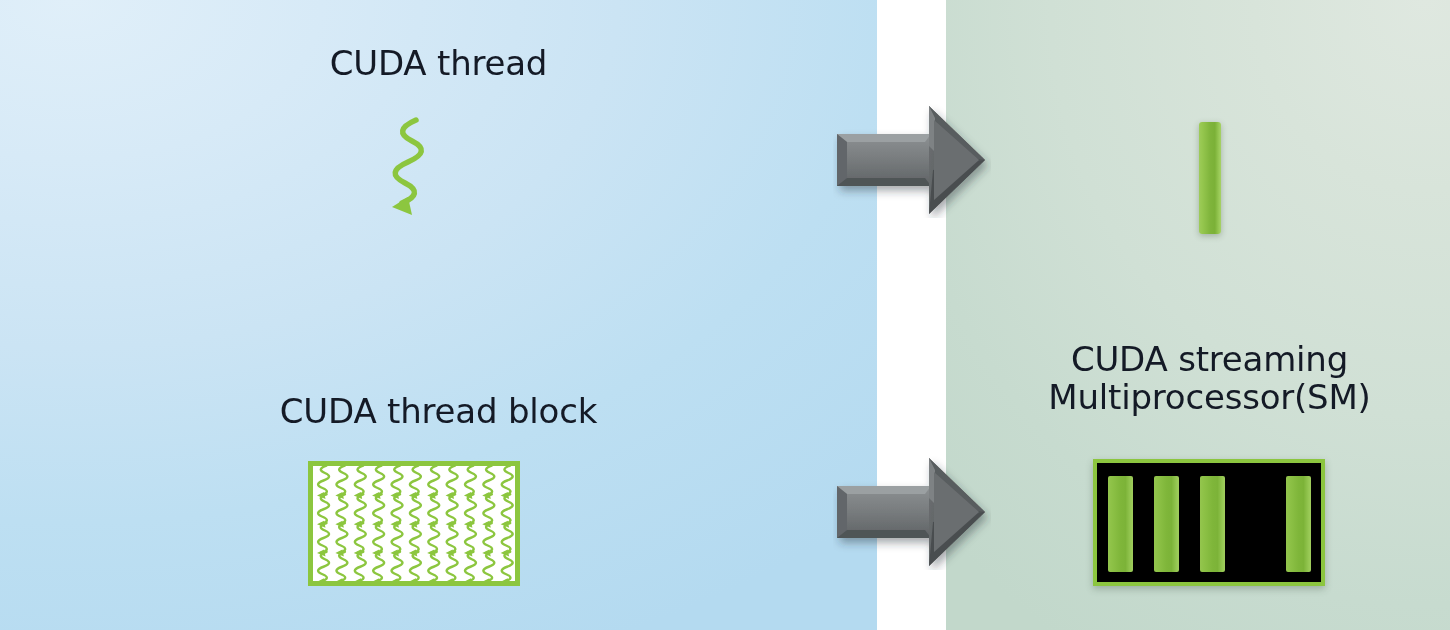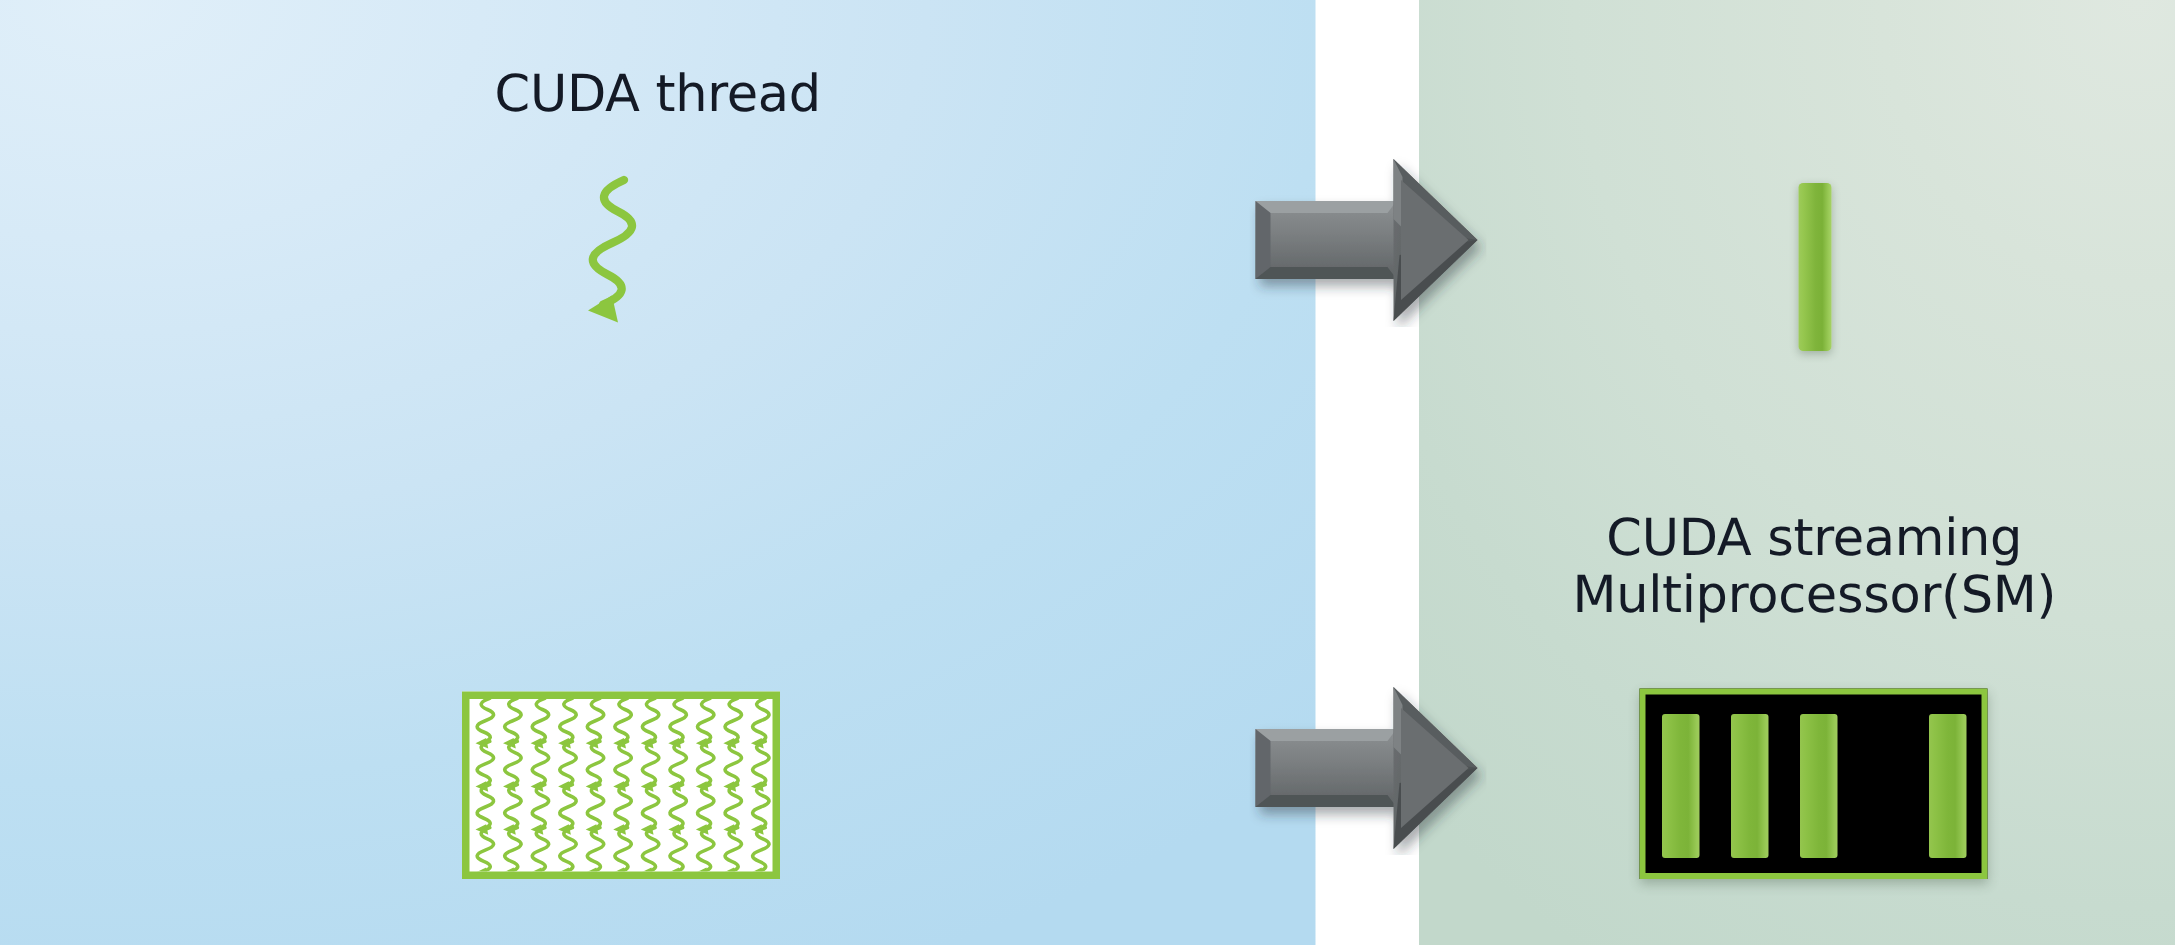--- a/index.html
+++ b/index.html
@@ -142,20 +142,21 @@
 <body>
 
 <div id="stage">
 
   <div id="panel-left" class="panel"></div>
   <div id="panel-right" class="panel"></div>
 
   <div id="label-cuda-thread" class="label">CUDA thread</div>
 
 
+  <div id="label-thread-block" class="label">CUDA thread block</div>
 
   <div id="label-sm" class="label"><span>CUDA streaming</span>
 <span>Multiprocessor(SM)</span></div>
 
   <svg id="cuda-thread-glyph" viewBox="0 0 60 110">
     <path d="M38 6 C 22 13, 20 20, 34 27
              C 48 34, 46 41, 30 48
              C 14 55, 13 62, 27 69
              C 41 76, 39 83, 24 89" fill="none" stroke="#8cc63f" stroke-width="5.5" stroke-linecap="round" stroke-linejoin="round"></path>
     <path d="M30 83 L 34 101 L 14 93 Z" fill="#8cc63f"></path>

